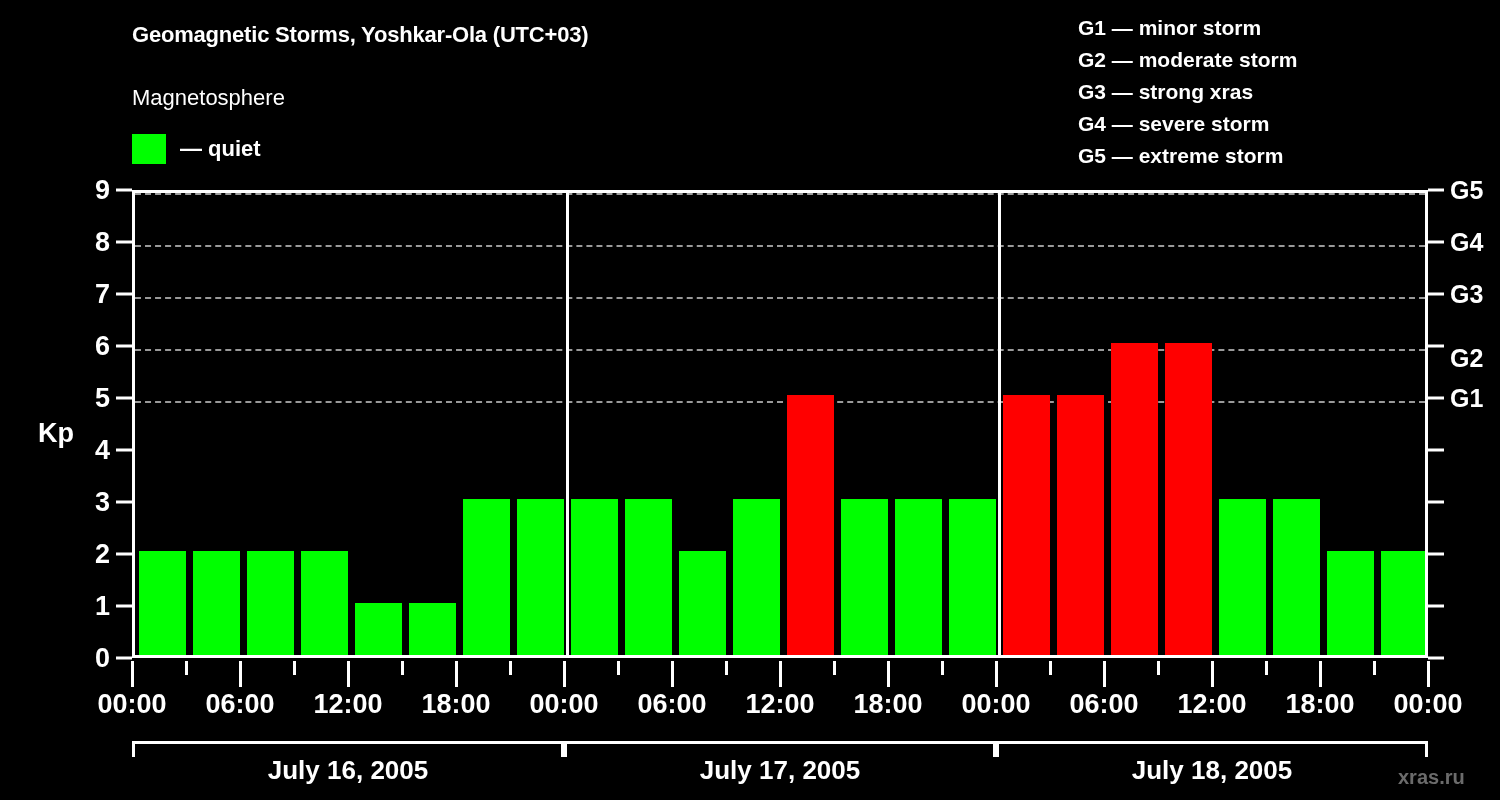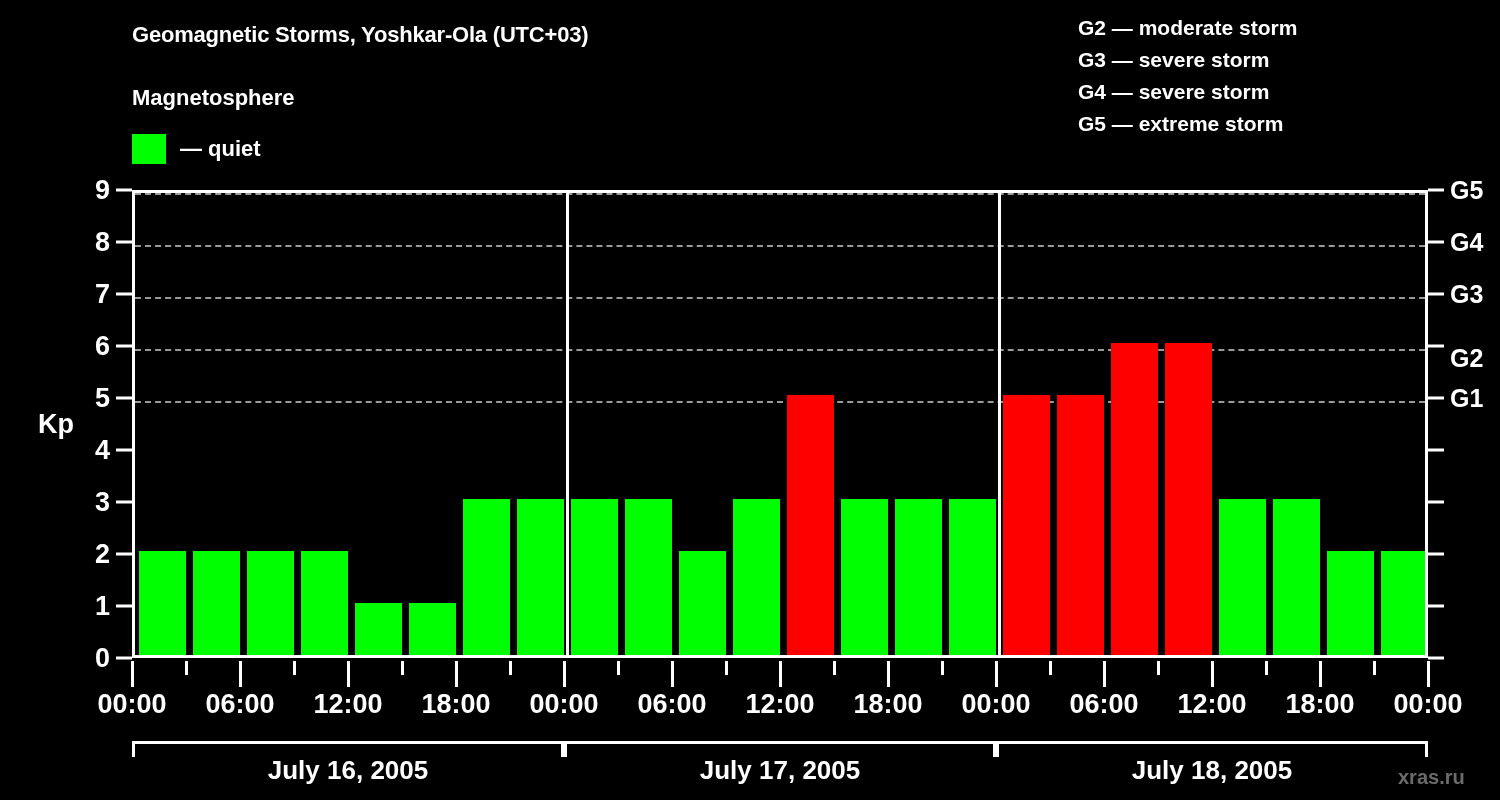--- a/index.html
+++ b/index.html
@@ -11,21 +11,21 @@
   #root{position:relative;width:1500px;height:800px;}
 
   
   .title{
     position:absolute;left:132px;top:22px;
     font-size:22px;font-weight:bold;color:#fff;letter-spacing:-0.2px;
     white-space:nowrap;
   }
   .subtitle{
     position:absolute;left:132px;top:85px;
-    font-size:22px;font-weight:bold;color:#fff;white-space:nowrap;
+    font-size:22px;font-weight:normal;color:#fff;white-space:nowrap;
   }
   .legend-row{
     position:absolute;left:132px;top:132px;
     display:flex;align-items:center;height:34px;
   }
   .legend-item{display:flex;align-items:center;white-space:nowrap;}
   .swatch{width:34px;height:30px;display:block;}
   .legend-text{
     font-size:22px;font-weight:bold;color:#fff;margin-left:14px;white-space:nowrap;
   }
@@ -55,21 +55,21 @@
   }
   .daysep{
     position:absolute;top:0;bottom:0;width:3px;background:#fff;
   }
 
   .bars{position:absolute;inset:0;}
   .bar{position:absolute;bottom:0;}
 
   
   .ylabel-kp{
-    position:absolute;left:38px;top:409px;
+    position:absolute;left:38px;top:418px;
     font-size:27px;font-weight:bold;color:#fff;
   }
   .ytick-label{
     position:absolute;right:0;
     font-size:27px;font-weight:bold;color:#fff;
     text-align:right;width:30px;transform:translateY(-50%);
   }
   .ytick{
     position:absolute;left:116px;width:16px;height:3px;background:#fff;
     transform:translateY(-50%);
@@ -124,22 +124,23 @@
   <div class="legend-row">
     <div class="legend-item">
       <span class="swatch" id="sw-quiet" style="background: rgb(0, 255, 0);"></span>
       <span class="legend-text">— quiet</span>
     </div>
     <span class="gap1"></span>
     <span class="gap2"></span>
   </div>
 
   <div class="gscale">
+    <div class="gscale-line">G1 — minor storm</div>
     <div class="gscale-line">G2 — moderate storm</div>
-    <div class="gscale-line">G3 — severe storm</div>
+    <div class="gscale-line">G3 — strong xras</div>
     <div class="gscale-line">G4 — severe storm</div>
     <div class="gscale-line">G5 — extreme storm</div>
   </div>
 
   <div class="ylabel-kp">Kp</div>
 
   <div class="plot">
     <div class="plot-inner" id="plot-inner">
       <div id="gridlines">
           <div class="gridline" style="top: 208px;"></div>

